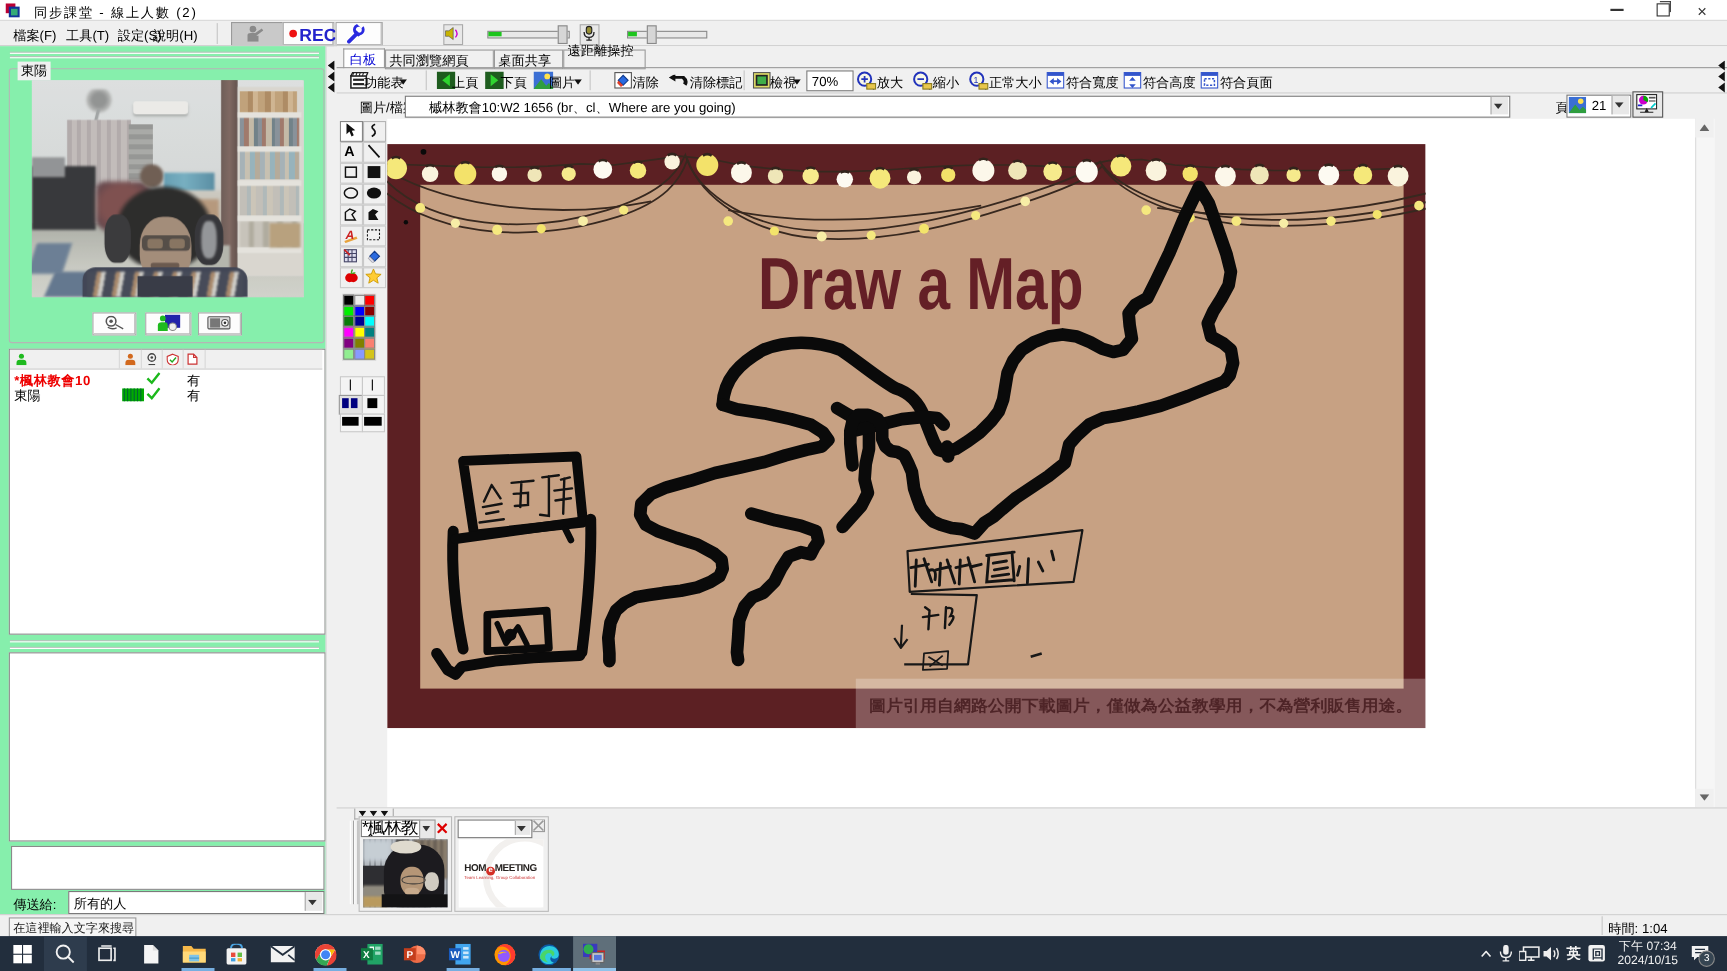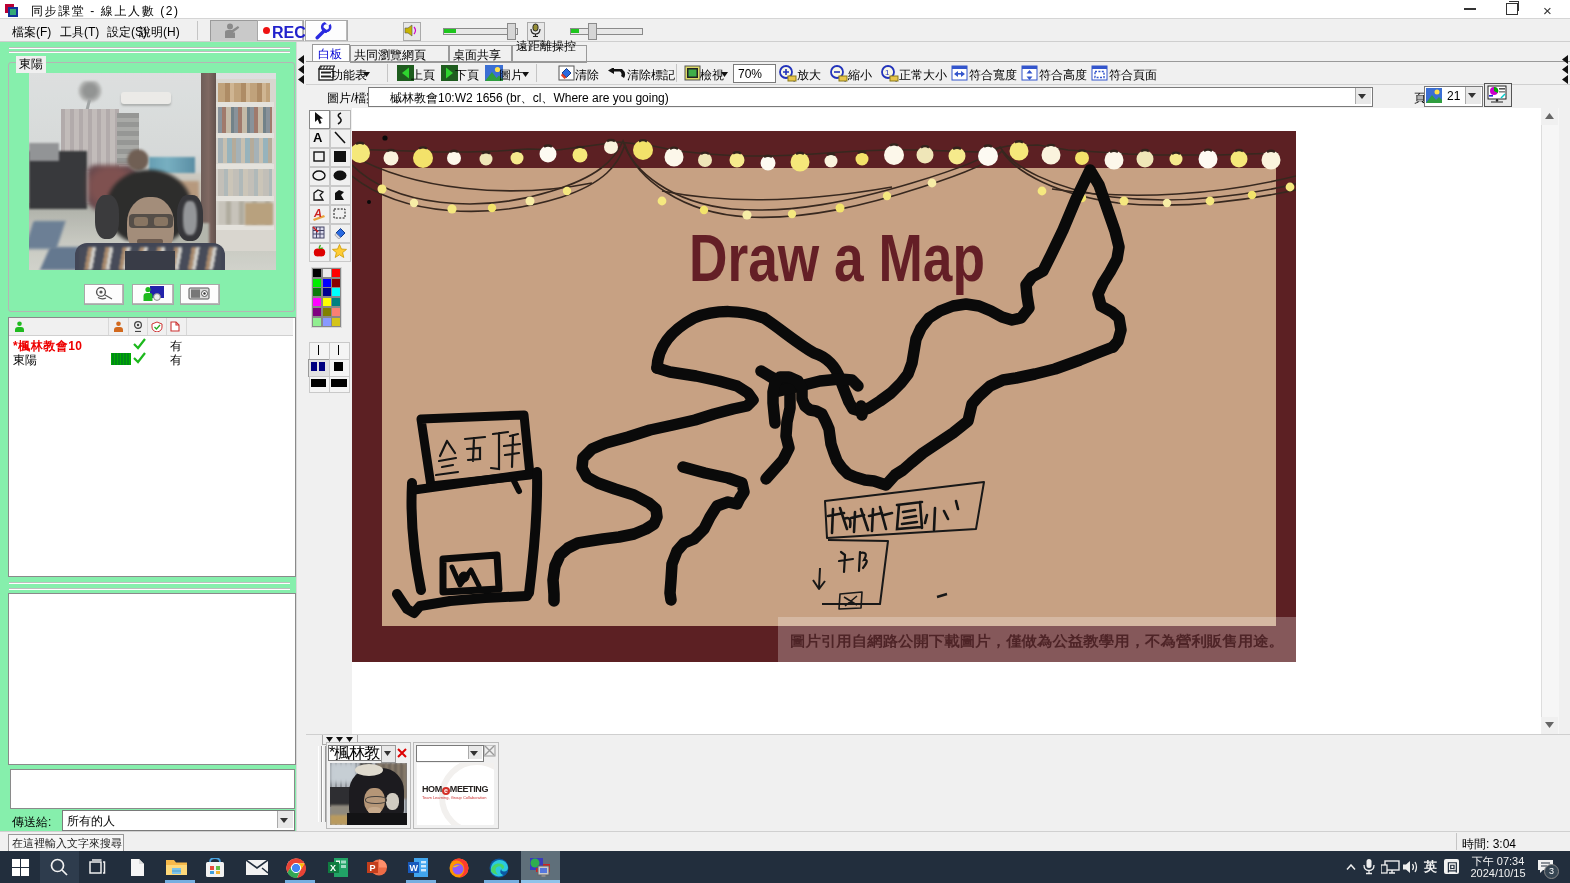--- a/index.html
+++ b/index.html
@@ -679,21 +679,21 @@
 <div class="abs" id="logo2" style="left:417px;top:763px;width:77px;height:62px;background:#fff;overflow:hidden;">
   <div style="position:absolute;left:22px;top:-4px;width:64px;height:64px;border:6px solid #f2f0ee;border-radius:50%;"></div>
   <div style="position:absolute;left:5px;top:21px;font-size:9px;font-weight:bold;color:#262220;white-space:nowrap;letter-spacing:-.4px;">HOM<span style="display:inline-block;width:8px;height:8px;line-height:8px;text-align:center;color:#fff;background:#d42f26;border-radius:50%;font-size:7px;vertical-align:-1px;">e</span>MEETING</div>
   <div style="position:absolute;left:5px;top:32px;font-size:4px;color:#c33;white-space:nowrap;">Team Learning, Group Collaboration</div>
 </div>
 
 <div class="abs" style="left:0;top:831px;width:1570px;height:20px;background:#f0f0f0;border-top:1px solid #d0d0d0;"></div>
 <div class="abs" style="left:8px;top:834px;width:114px;height:16px;background:#f6f6f6;border:1px solid #999;"></div>
 <div class="abs" style="left:12px;top:836px;font-size:11px;color:#222;white-space:nowrap;">在這裡輸入文字來搜尋</div>
 <div class="abs" style="left:1456px;top:833px;width:1px;height:17px;background:#c5c5c5;"></div>
-<div class="abs txt" style="left:1462px;top:836px;">時間: 3:04</div>
+<div class="abs txt" style="left:1462px;top:836px;">時間: 1:04</div>
 
 <div id="taskbar" class="abs" style="left:0;top:851px;width:1570px;height:32px;background:#222e3d;">
 
   <svg class="abs" style="left:12px;top:8px" width="17" height="17" viewBox="0 0 17 17">
         <g fill="#fff">
           <rect x="0" y="0" width="8" height="8"></rect>
           <rect x="9" y="0" width="8" height="8"></rect>
           <rect x="0" y="9" width="8" height="8"></rect>
           <rect x="9" y="9" width="8" height="8"></rect>
         </g>

